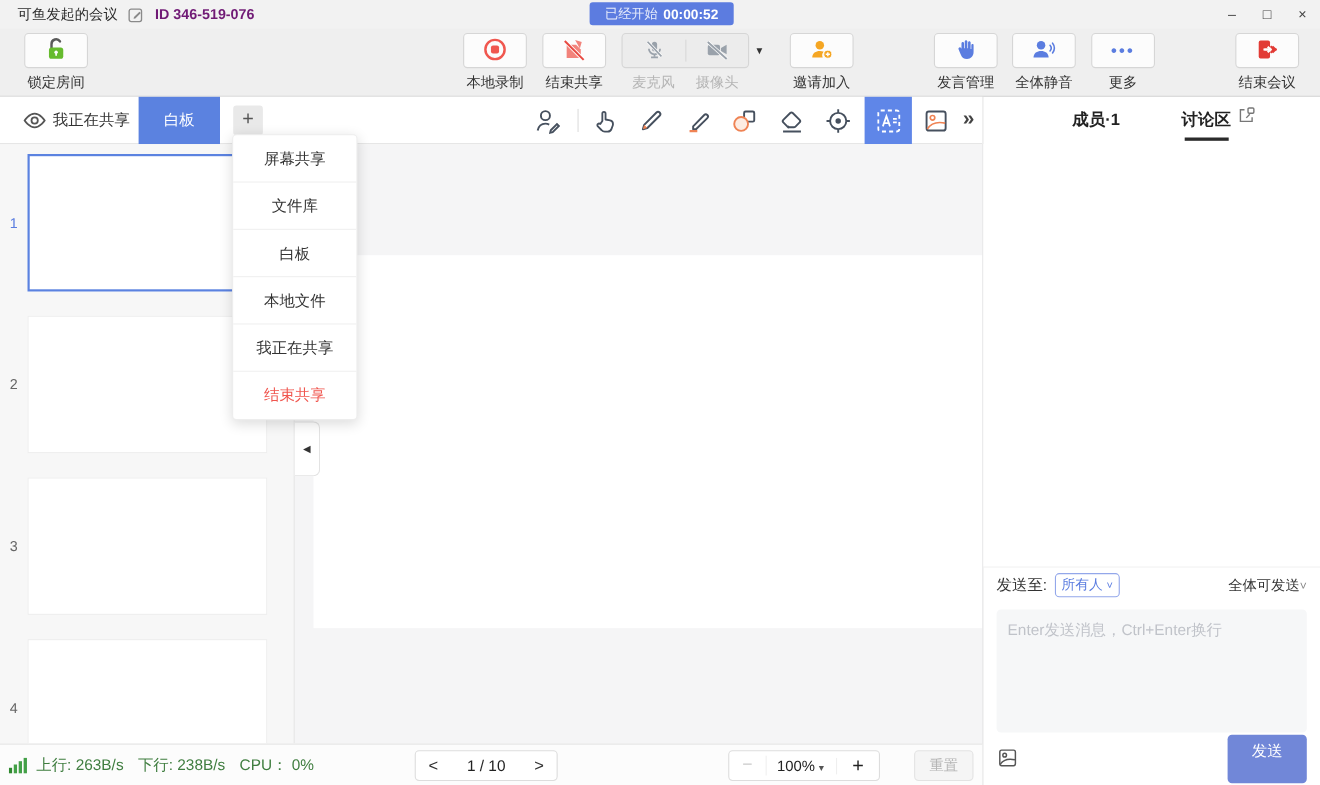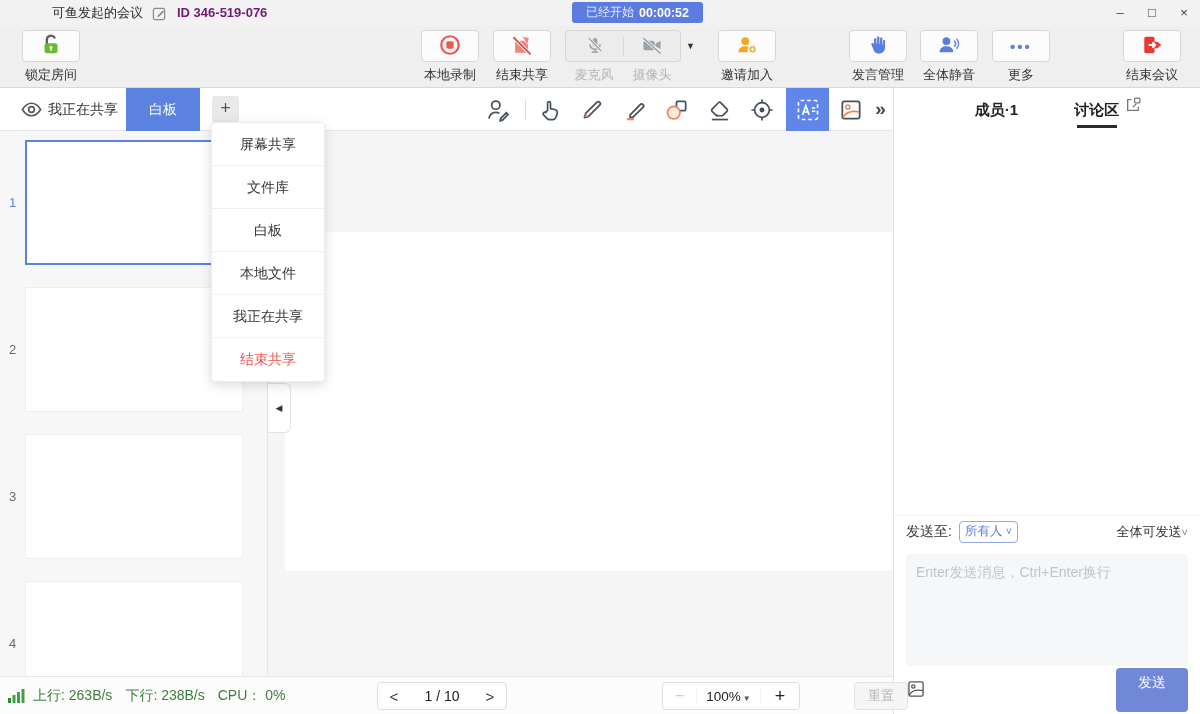--- a/index.html
+++ b/index.html
@@ -1,20 +1,20 @@
 <!DOCTYPE html>
 <html><head>
 <meta charset="utf-8">
 <style>
   * { margin:0; padding:0; box-sizing:border-box; }
   html,body { width:1200px; height:714px; font-family:"Liberation Sans","DejaVu Sans",sans-serif; }
   .app { position:relative; width:1200px; height:714px; background:#f1f1f1; overflow:hidden; font-size:13px; color:#333; }
 
   
-  .titlebar { position:relative; height:26px; background:#f2f2f2;margin-left:36px; }
+  .titlebar { position:relative; height:26px; background:#f2f2f2; }
   .tb-title { position:absolute; left:16px; top:0; line-height:26px; font-size:13px; color:#2b2b2b; }
   .tb-edit { position:absolute; left:116px; top:6px; width:15px; height:15px; }
   .tb-id { position:absolute; left:141px; top:0; line-height:26px; font-size:13px; font-weight:bold; color:#701a75; }
   .timer { position:absolute; left:536px; top:2px; width:131px; height:21px; background:#5c7ce0; border-radius:3px; display:flex; align-items:center; justify-content:center; gap:5px; }
   .timer .t-label { font-size:12px; color:rgba(255,255,255,.85); }
   .timer .t-time { font-size:12.5px; font-weight:bold; color:#fff; }
   .winbtns { position:absolute; right:0; top:0; height:26px; display:flex; }
   .winbtn { width:32px; height:26px; line-height:26px; text-align:center; font-size:13px; color:#444; }
 
   
@@ -69,21 +69,21 @@
   .net-text { font-size:14px; color:#3f7d3f; }
   .net-text span { margin-right:13px; }
   .pager { position:absolute; left:377px; top:5px; height:28px; display:flex; align-items:center; background:#fff; border:1px solid #ddd; border-radius:4px; }
   .pg-btn { width:32px; text-align:center; font-size:15px; color:#333; }
   .pg-num { width:64px; text-align:center; font-size:14px; color:#222; }
   .zoomer { position:absolute; left:662px; top:5px; height:28px; display:flex; align-items:center; background:#fff; border:1px solid #ddd; border-radius:4px; }
   .z-minus { width:34px; text-align:center; font-size:16px; color:#ccc; border-right:1px solid #efefef; }
   .z-level { width:64px; text-align:center; font-size:13.5px; color:#222; border-right:1px solid #efefef; }
   .z-level .zcaret { font-size:8px; color:#555; margin-left:2px; }
   .z-plus { width:38px; text-align:center; font-size:18px; color:#222; }
-  .reset-btn { position:absolute; left:854px; top:5px; width:54px; height:28px; background:#f5f5f5; border:1px solid #e3e3e3; border-radius:4px; text-align:center; line-height:26px; font-size:13px; color:#b5b5b5; }
+  .reset-btn { position:absolute; left:831px; top:5px; width:54px; height:28px; background:#f5f5f5; border:1px solid #e3e3e3; border-radius:4px; text-align:center; line-height:26px; font-size:13px; color:#b5b5b5; }
 
   
   .sb-header { position:relative; height:43px; display:flex; align-items:center; justify-content:center; gap:56px; }
   .sb-tab { position:relative; font-size:15px; font-weight:bold; color:#222; height:43px; line-height:43px; }
   .sb-underline { position:absolute; left:50%; transform:translateX(-50%); bottom:3px; width:40px; height:3px; background:#2b2b2b; }
   .popout { position:absolute; right:58px; top:8px; }
   .chatlist { flex:1; background:#fff; }
   .sendto { height:32px; display:flex; align-items:center; padding:0 12px; gap:7px; }
   .st-label { font-size:14px; color:#333; }
   .st-chip { border:1px solid #93a7ea; border-radius:4px; color:#5b7de0; font-size:12.5px; padding:1px 5px 2px; }

